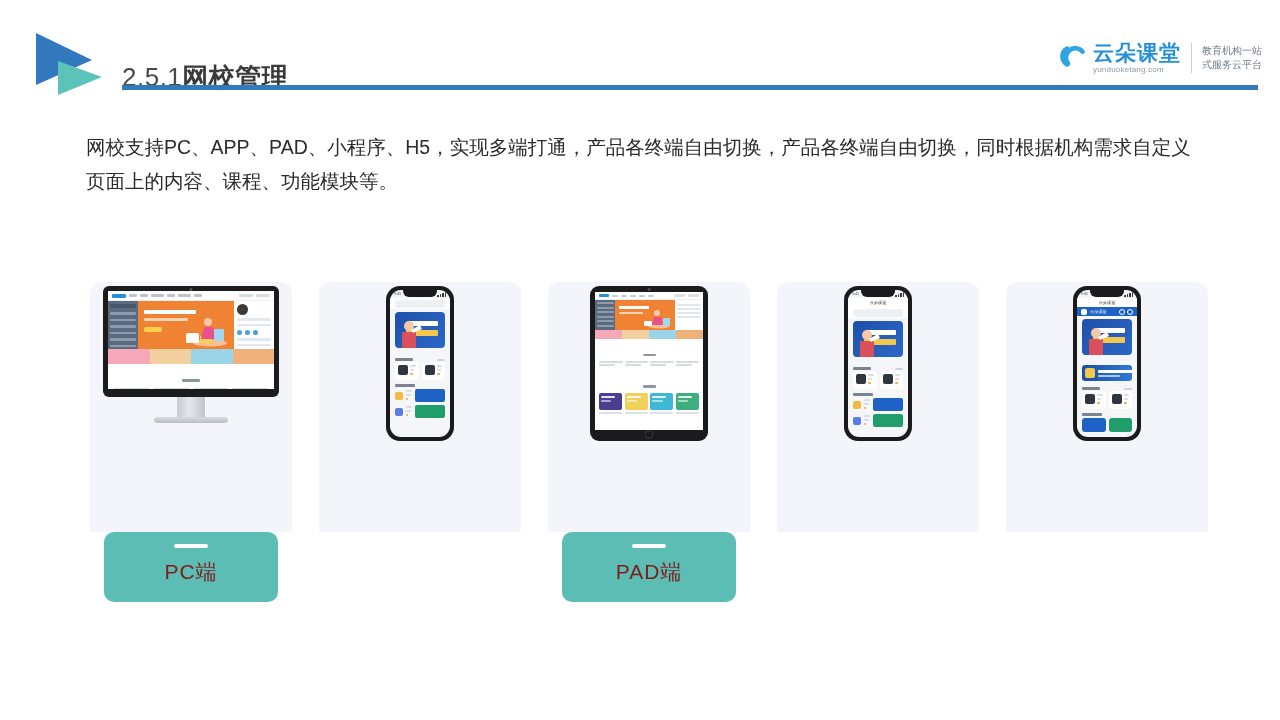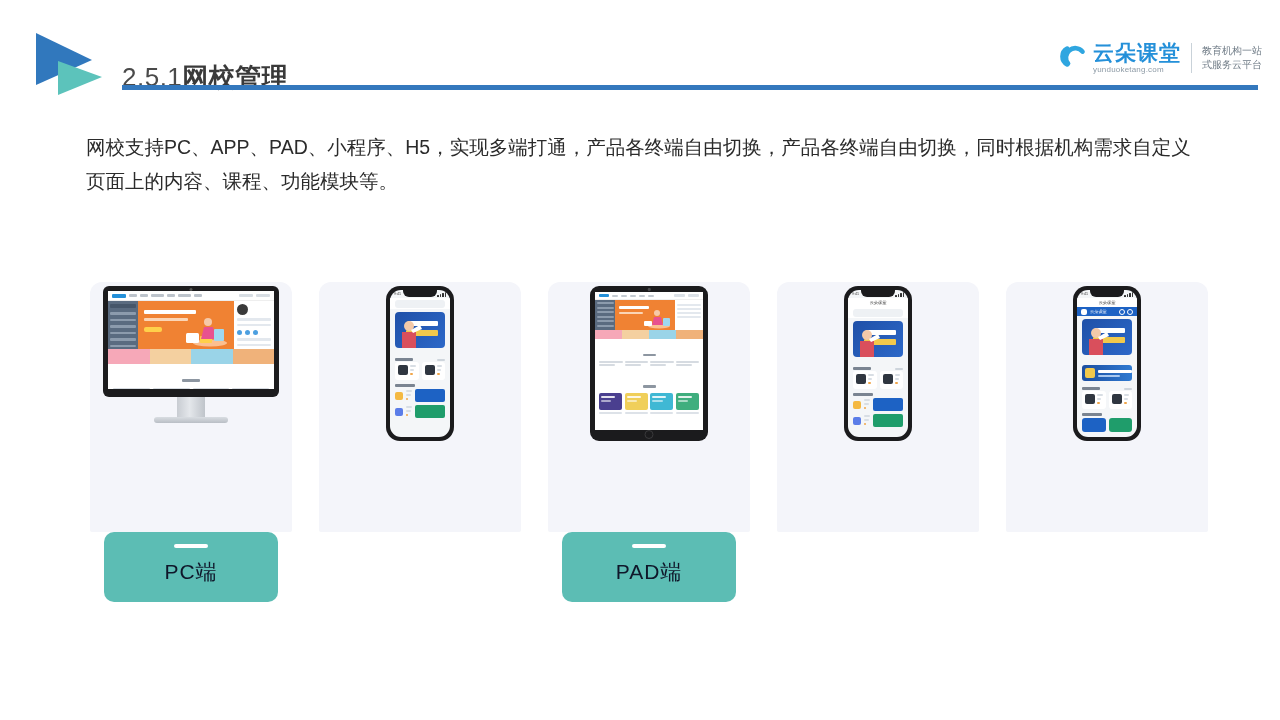--- a/index.html
+++ b/index.html
@@ -150,21 +150,21 @@
   }
   .card-button {
     position: relative;
     margin-top: 2px;
     height: 70px;
     background: #5cbdb4;
     border-radius: 10px;
     display: flex;
     align-items: center;
     justify-content: center;
-    color: #0f172a;
+    color: #7f1d1d;
     font-size: 21px;
     letter-spacing: 1px;
   }
   .card-button .bar {
     position: absolute;
     top: 12px;
     left: 50%;
     transform: translateX(-50%);
     width: 34px;
     height: 4px;

